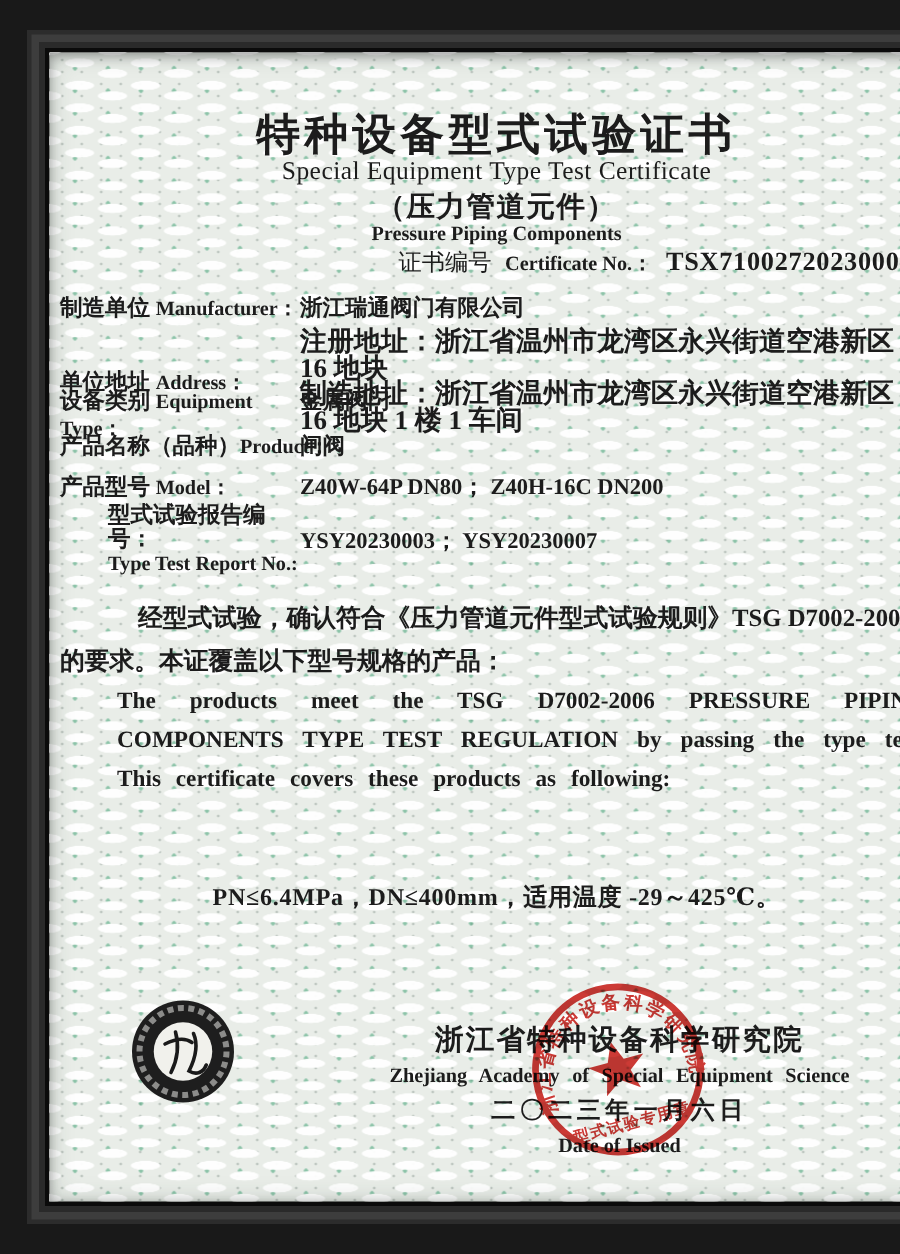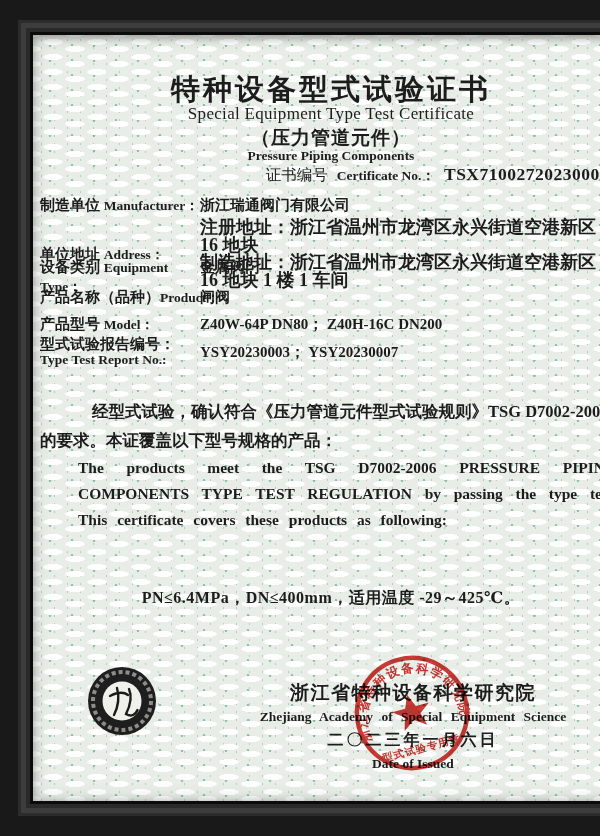--- a/index.html
+++ b/index.html
@@ -43,21 +43,21 @@
   .row .lbl .zh{font-size:15px;}
   .row .lbl .en{font-size:13.5px;}
   .row .val{flex:1;font-weight:bold;font-size:15px;}
   .row-manufacturer{top:161px;}
   .row-address{top:184px;align-items:center;}
   .row-address .val{font-size:18px;line-height:17.5px;}
   .row-equipment{top:223px;}
   .row-product{top:253px;}
   .row-model{top:280px;}
   .row-report{top:301px;align-items:center;}
-  .row-report .lbl div{line-height:16px;}
+  .row-report .lbl div{line-height:16px;margin-left:32px;}
   .para-zh{top:363px;left:7px;right:12px;font-size:16.5px;line-height:28.5px;font-weight:bold;text-indent:52px;}
   .para-en{top:420px;left:7px;right:12px;font-size:15.5px;line-height:26px;font-weight:bold;text-align:justify;word-spacing:6px;margin-left:38px;}
   .specline{top:553px;font-size:16px;font-weight:bold;letter-spacing:.5px;}
   .issuer{top:645px;left:170px;width:420px;text-align:center;}
   .issuer .name-zh{font-size:19px;font-weight:bold;letter-spacing:1.5px;}
   .issuer .name-en{font-size:13.5px;font-weight:bold;word-spacing:5px;margin-top:3px;}
   .issuer .date-zh{font-size:16px;font-weight:bold;letter-spacing:3px;margin-top:5px;}
   .issuer .date-en{font-size:13.5px;font-weight:bold;margin-top:5px;}
   .stamp-black{left:53px;top:630px;}
   .seal-red{left:304px;top:603px;mix-blend-mode:multiply;opacity:.9;}

